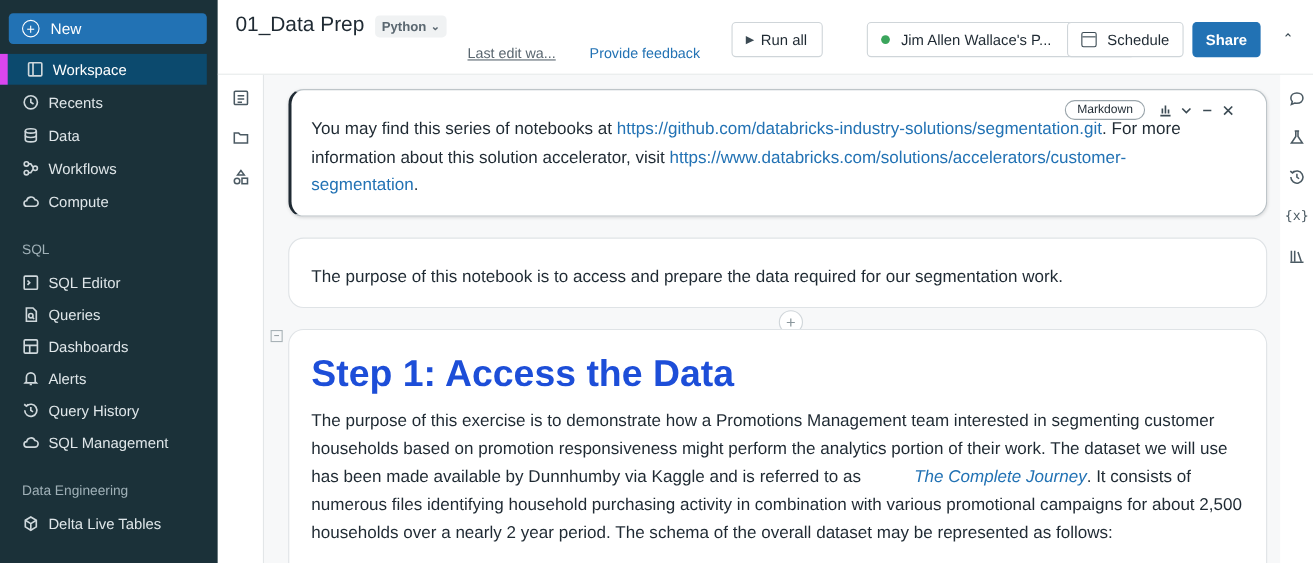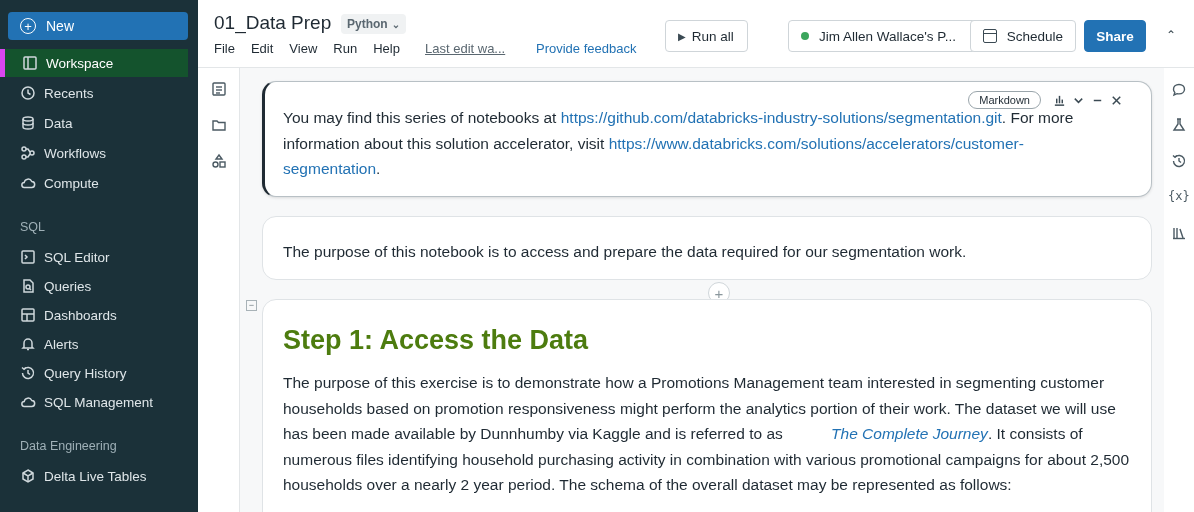--- a/index.html
+++ b/index.html
@@ -4,21 +4,21 @@
 <style>
   * { box-sizing: border-box; margin: 0; padding: 0; }
   html, body { width: 1194px; height: 512px; overflow: hidden; }
   body { font-family: "Liberation Sans", sans-serif; background: #fff; position: relative; color: #1f2a33; }
 
   
   .sidebar { position: absolute; left: 0; top: 0; width: 198px; height: 512px; background: #1b3139; color: #e8eef0; }
   .new-btn { position: absolute; left: 8px; top: 12px; width: 180px; height: 28px; background: #2272b4; border-radius: 4px; display: flex; align-items: center; padding-left: 12px; font-size: 14px; color: #fff; }
   .new-btn .ic { width: 16px; height: 16px; border: 1.5px solid #fff; border-radius: 50%; display:flex; align-items:center; justify-content:center; font-size: 13px; margin-right: 10px; line-height: 1; }
   .nav-item { position: absolute; left: 0; width: 188px; height: 28px; display: flex; align-items: center; padding-left: 20px; font-size: 13.5px; color: #dfe6e9; }
-  .nav-item.active { background: #14532d; border-left: 5px solid #d946ef; padding-left: 17px; color: #fff; }
+  .nav-item.active { background: #0c4a6e; border-left: 7px solid #d946ef; padding-left: 17px; color: #fff; }
   .nav-item .ni { width: 16px; height: 16px; margin-right: 8px; display: inline-flex; align-items: center; justify-content: center; }
   .nav-item .ni svg { width: 16px; height: 16px; stroke: #cfd8dc; fill: none; stroke-width: 1.5; }
   .section-label { position: absolute; left: 20px; font-size: 12.5px; color: #9fb0b7; }
 
   
   .header { position: absolute; left: 198px; top: 0; right: 0; height: 68px; background: #fff; border-bottom: 1px solid #e3e6e8; }
   .nb-title { position: absolute; left: 16px; top: 12px; font-size: 19px; color: #1f2a33; }
   .lang-pill { position: absolute; left: 143px; top: 14px; height: 20px; padding: 0 6px; border-radius: 4px; background: #f0f2f3; font-size: 12px; color: #5a6770; display:flex; align-items:center; font-weight: bold; }
   .lang-pill .chev { margin-left: 4px; font-size: 10px; }
   .menu { position: absolute; left: 16px; top: 41px; display: flex; font-size: 13px; color: #1f2a33; }
@@ -48,21 +48,21 @@
   .rr-icon svg { width: 16px; height: 16px; stroke: #4b5a63; fill: none; stroke-width: 1.4; }
   .rr-text { position: absolute; left: 4px; font-size: 12px; color: #4b5a63; font-family: "DejaVu Sans Mono", monospace; }
 
   
   .content { position: absolute; left: 240px; top: 68px; right: 30px; bottom: 0; background: #f7f8f9; overflow: hidden; }
   .cmd { position: absolute; left: 30px; font-family: "DejaVu Sans Mono", monospace; font-size: 14px; color: #5a6770; margin-top: 24px; }
   .cell { position: absolute; left: 22px; width: 890px; background: #fff; border: 1px solid #dfe3e6; border-radius: 14px; }
   .cell.active { border: 1px solid #b8c0c5; border-left: 3px solid #1f2a33; box-shadow: 0 1px 3px rgba(0,0,0,0.12); }
   .md { font-size: 15.5px; line-height: 25.5px; color: #1f2a33; }
   .md a { color: #2272b4; text-decoration: none; }
-  .md h1 { font-size: 27px; font-weight: bold; color: #4d7c0f; margin-bottom: 14px; line-height: 32px; }
+  .md h1 { font-size: 34px; font-weight: bold; color: #1d4ed8; margin-bottom: 14px; line-height: 32px; }
   .md em { color: #2272b4; margin-left: 44px; }
   .cell-toolbar { position: absolute; right: 28px; top: 9px; display: flex; align-items: center; }
   .md-badge { height: 18px; padding: 0 10px; border: 1px solid #9aa5ab; border-radius: 10px; font-size: 11px; color: #1f2a33; display: flex; align-items: center; margin-right: 6px; }
   .tb-ic { width: 14px; height: 14px; margin-left: 5px; display: inline-flex; align-items: center; justify-content: center; font-size: 11px; color: #3b4a53; }
   .tb-ic svg { width: 13px; height: 13px; stroke: #3b4a53; fill: none; stroke-width: 1.6; }
   .add-cell { position: absolute; left: 468px; top: 214px; width: 22px; height: 22px; border-radius: 50%; background: #fff; border: 1px solid #d0d6da; display: flex; align-items: center; justify-content: center; font-size: 15px; color: #8a969c; }
   .collapse-btn { position: absolute; left: 6px; top: 232px; width: 11px; height: 11px; border: 1px solid #a8b2b7; display: flex; align-items: center; justify-content: center; font-size: 9px; color: #6b777e; line-height: 1; }
 </style>
 </head>
 <body>
@@ -191,27 +191,20 @@
       </span>
     <span>Delta Live Tables</span>
   </div>
 </div>
 
 <div class="header">
   <div class="nb-title">01_Data Prep</div>
   <div class="lang-pill">
     <span>Python</span>
     <span class="chev">⌄</span>
-  </div>
-  <div class="menu">
-    <span>File</span>
-    <span>Edit</span>
-    <span>View</span>
-    <span>Run</span>
-    <span>Help</span>
   </div>
   <div class="last-edit">Last edit wa...</div>
   <div class="feedback">Provide feedback</div>
 
   <div class="hbtn run-all">
     <span class="play">▶</span>
     <span>Run all</span>
   </div>
   <div class="hbtn cluster">
     <span class="dot"></span>

